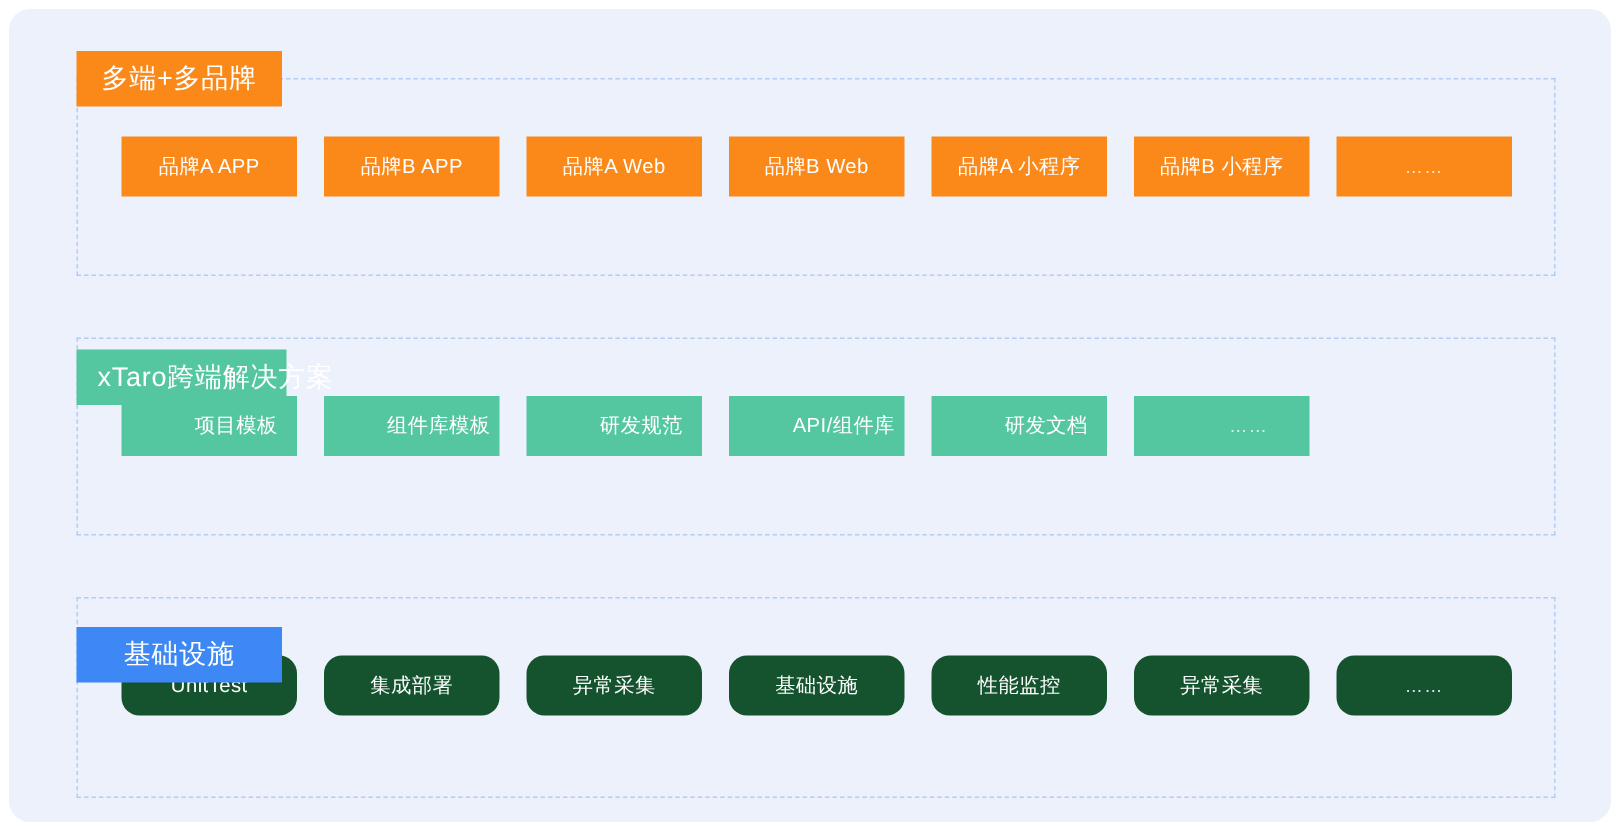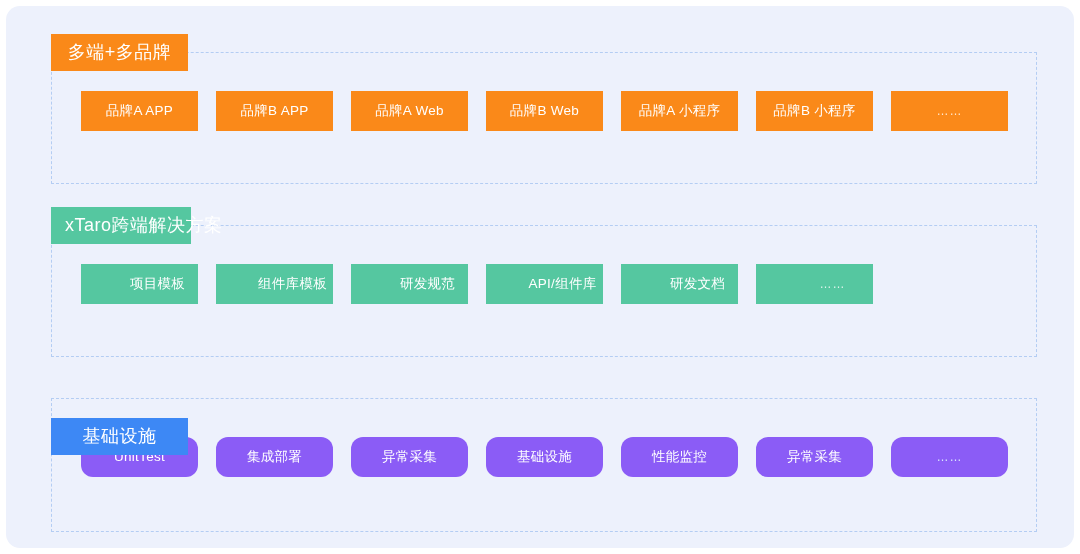--- a/index.html
+++ b/index.html
@@ -60,21 +60,21 @@
     text-align: center;
     color: #ffffff;
     font-size: 18px;
     letter-spacing: 0.5px;
     z-index: 3;
     white-space: nowrap;
     padding: 0 14px;
     box-sizing: border-box;
   }
   .title-1 { width: 137px; background: #fa8919; }
-  .title-2 { width: 140px; background: #55c7a0; }
+  .title-2 { width: 140px; background: #55c7a0; margin-top: 26px; }
   .title-3 { width: 137px; background: #3d88f5; margin-top: 38px; }
 
   
   .cards {
     position: absolute;
     left: 30px;
     top: 57px;
     display: flex;
     gap: 18px;
     z-index: 2;
@@ -86,21 +86,21 @@
     text-align: center;
     color: #ffffff;
     font-size: 13.5px;
     letter-spacing: 0.3px;
     white-space: nowrap;
     overflow: hidden;
     box-sizing: border-box;
   }
   .card.orange { background: #fa8919; }
   .card.green  { background: #55c7a0; padding-left: 36px; }
-  .card.blue   { background: #8b5cf6; border-radius: 12px; }
+  .card.blue   { background: #14532d; border-radius: 12px; }
   .card.ellipsis { font-size: 12px; letter-spacing: 1px; color: #ffe7cf; }
   .card.green.ellipsis { color: #dff4ec; }
   .card.blue.ellipsis { color: #d9e7fd; }
 </style>
 </head>
 <body>
 
 <div id="canvas">
   <div class="panel">
 

